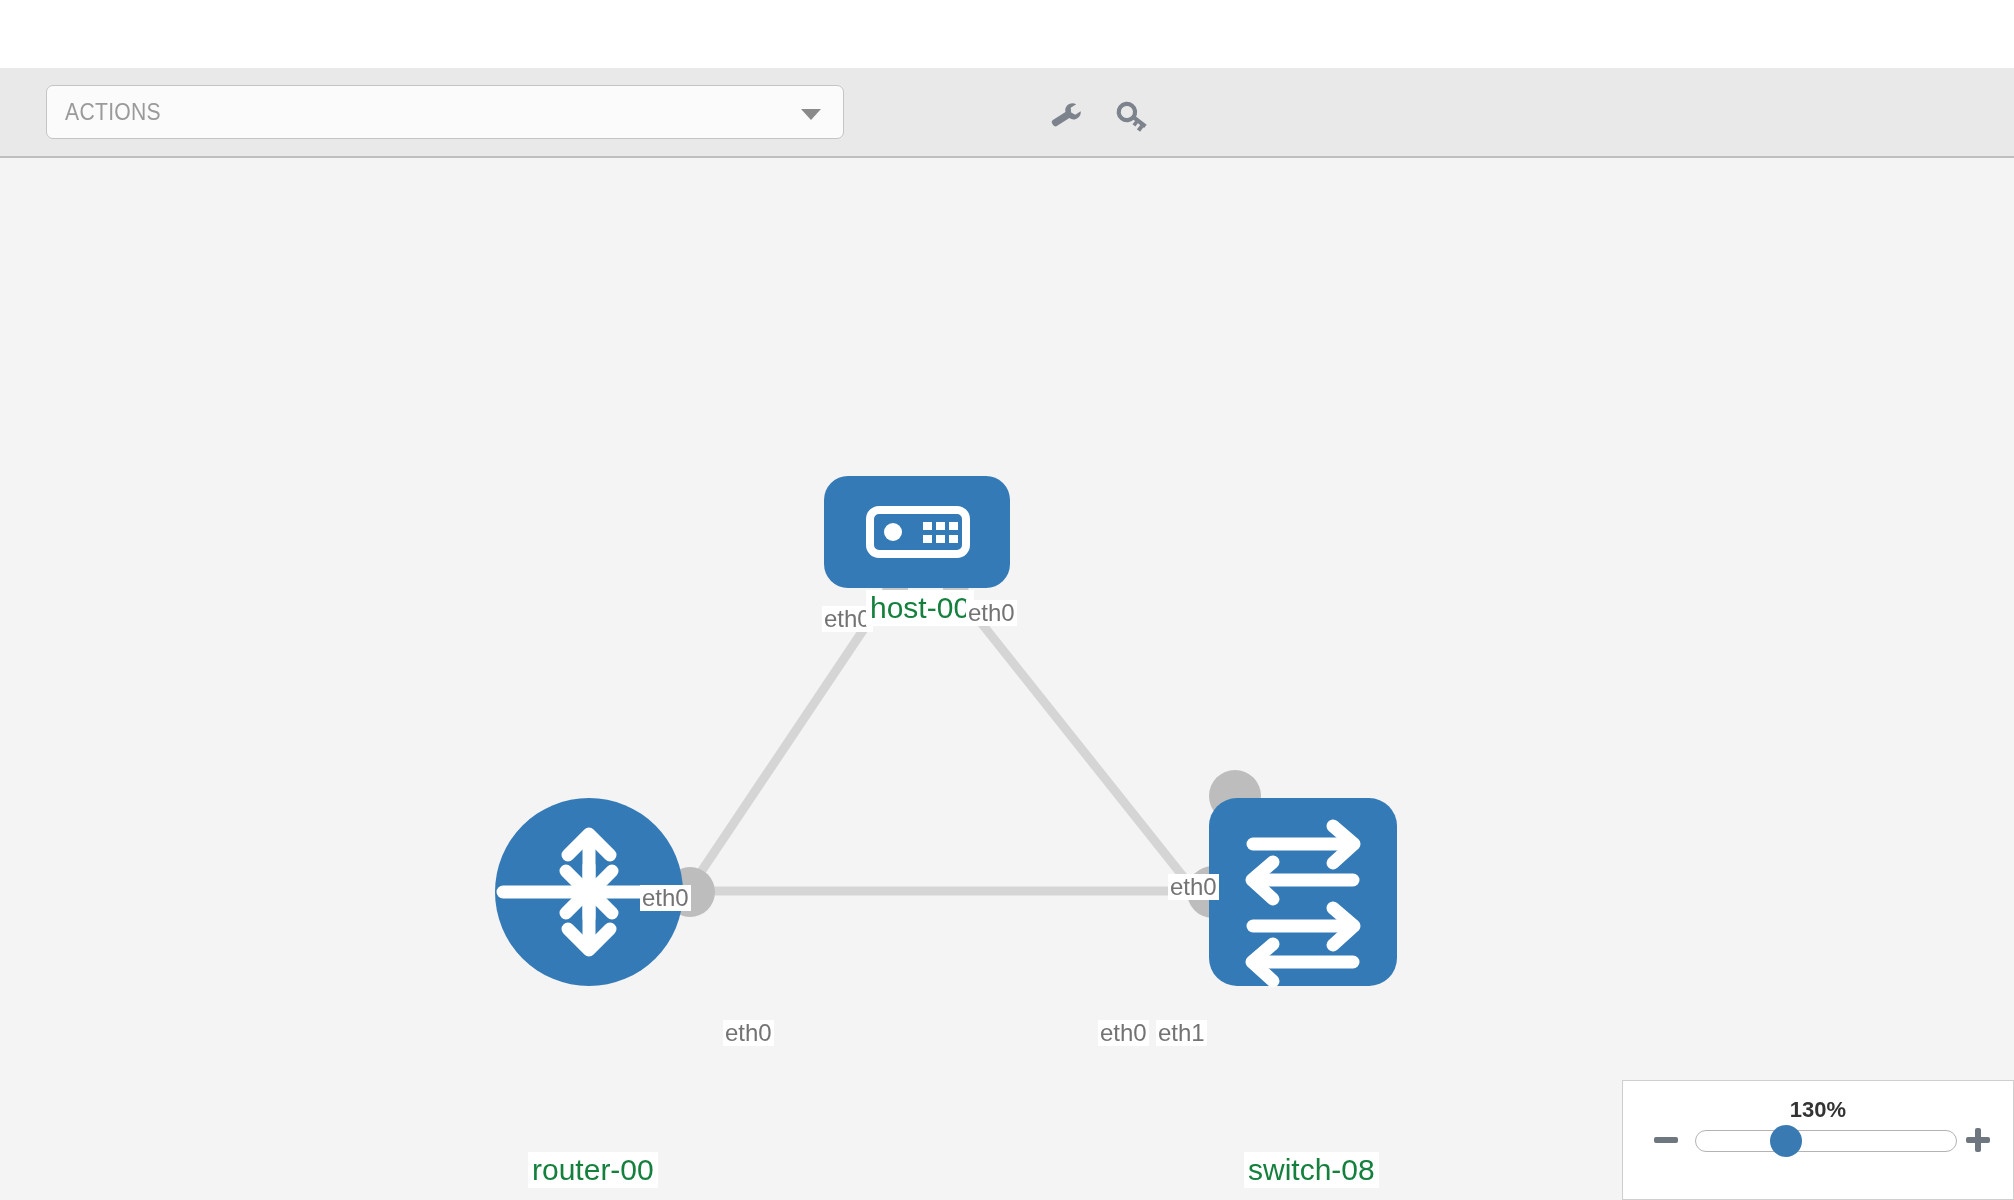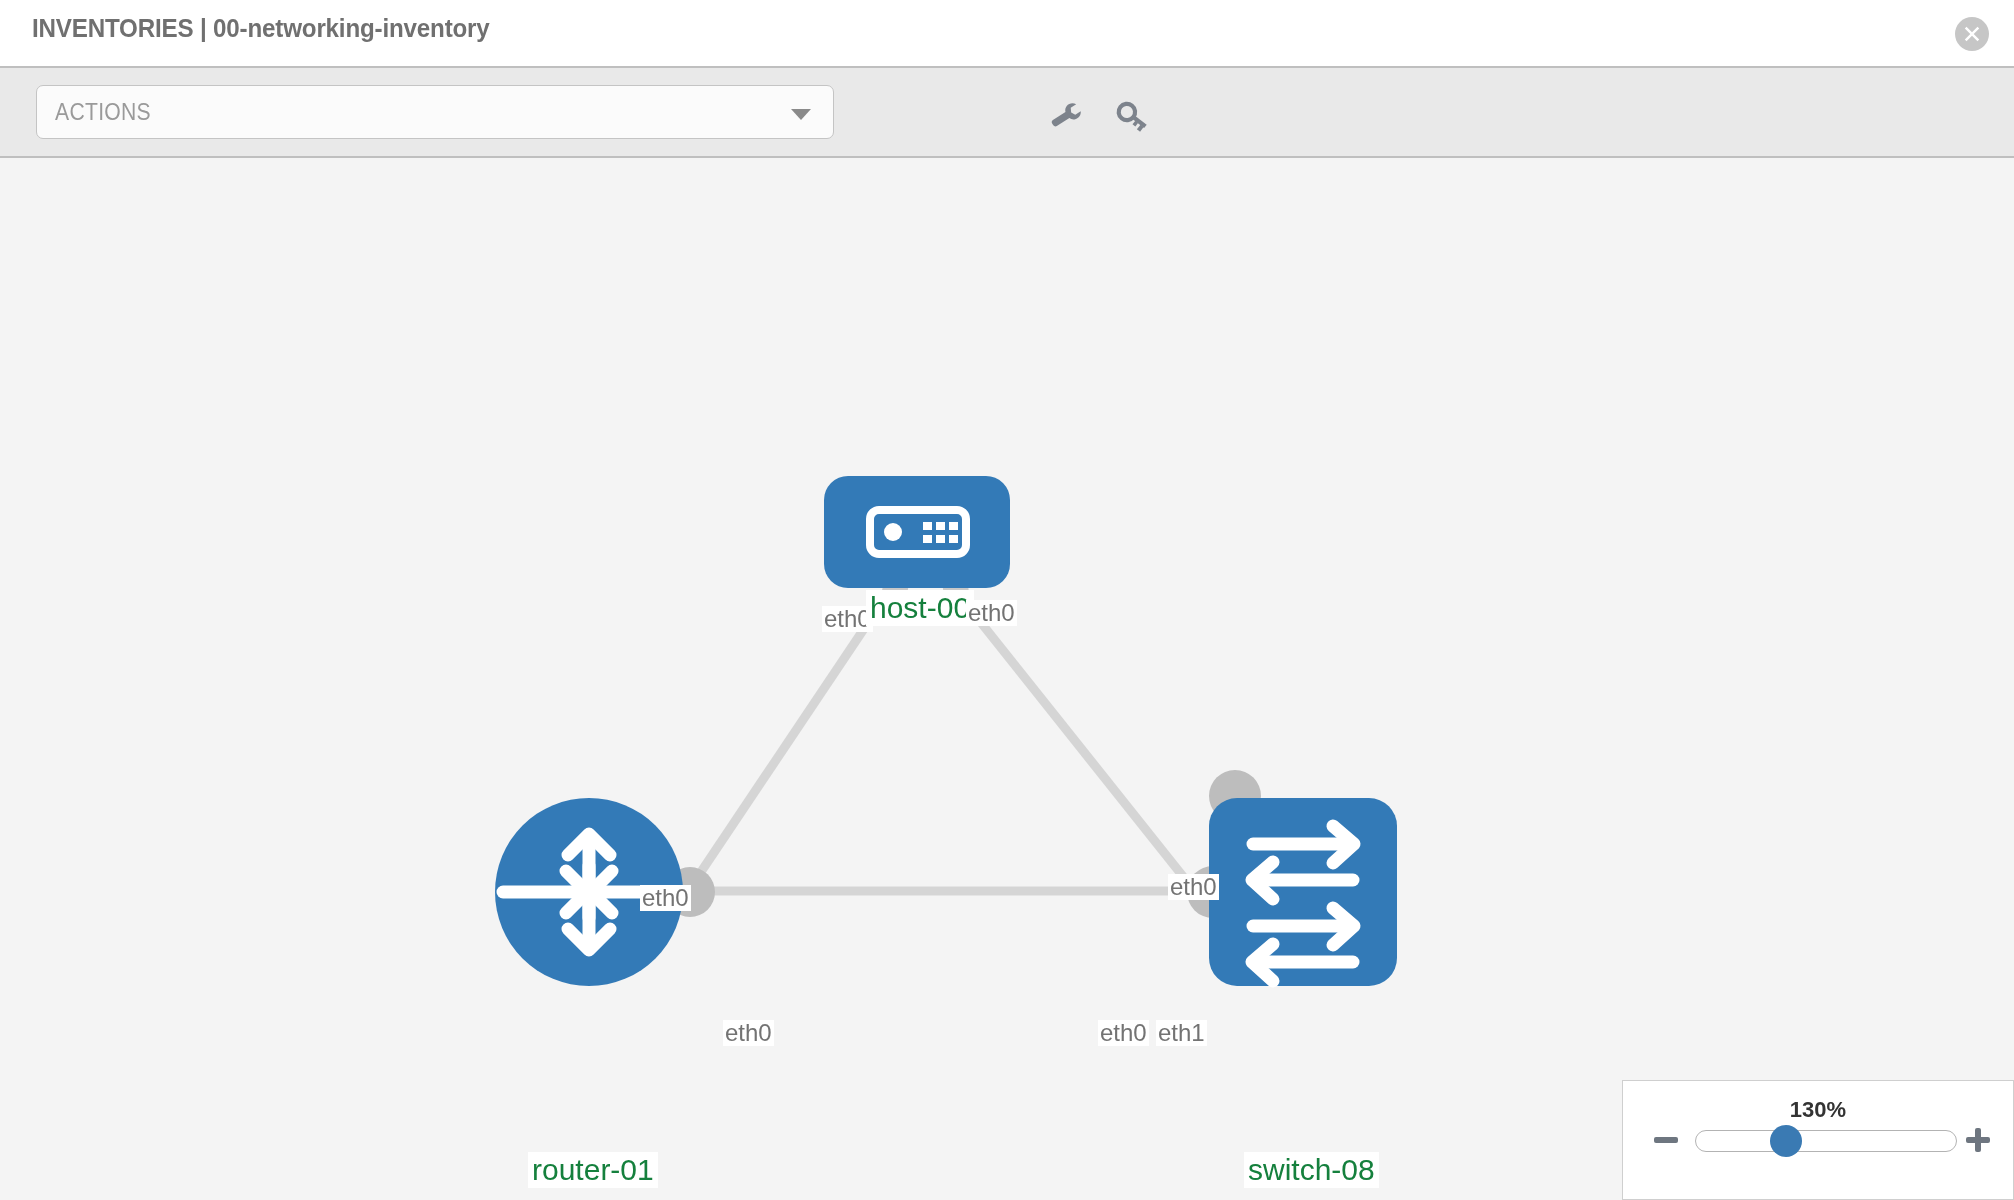--- a/index.html
+++ b/index.html
@@ -60,21 +60,21 @@
     position: absolute;
     left: 0; top: 68px;
     width: 2014px;
     height: 90px;
     background: #e9e9e9;
     border-bottom: 2px solid #bfbfbf;
     box-sizing: border-box;
   }
   .actions-select {
     position: absolute;
-    left: 36px;
+    left: 46px;
     top: 17px;
     width: 798px;
     height: 54px;
     background: #fbfbfb;
     border: 1px solid #c4c4c4;
     border-radius: 7px;
     box-sizing: border-box;
     cursor: pointer;
   }
   .actions-select .sel-label {
@@ -220,28 +220,20 @@
     border-radius: 50%;
     background: #3a7ab3;
     cursor: grab;
   }
 </style>
 </head>
 <body>
 
 <div id="app">
 
-  <div class="header">
-    <div class="header-title">INVENTORIES | 00-networking-inventory</div>
-    <div class="close-btn">
-      <svg width="34" height="34" viewBox="0 0 34 34">
-        <path d="M11.5 9.8 L17 15.3 L22.5 9.8 L24.2 11.5 L18.7 17 L24.2 22.5 L22.5 24.2 L17 18.7 L11.5 24.2 L9.8 22.5 L15.3 17 L9.8 11.5 Z" fill="#ffffff"></path>
-      </svg>
-    </div>
-  </div>
 
   <div class="toolbar">
 
     <div class="actions-select">
       <span class="sel-label">ACTIONS</span>
       <span class="caret"></span>
     </div>
 
     <div class="tool-icon wrench">
       <svg width="40" height="40" viewBox="0 0 40 40">
@@ -371,21 +363,21 @@
     <div class="port-label" style="left:640px; top:727px;">eth0</div>
 
     <div class="port-label" style="left:1168px; top:716px;">eth0</div>
 
     <div class="port-label" style="left:723px; top:862px;">eth0</div>
 
     <div class="port-label" style="left:1098px; top:862px;">eth0</div>
 
     <div class="port-label" style="left:1156px; top:862px;">eth1</div>
 
-    <div class="node-label" style="left:528px; top:994px;">router-01</div>
+    <div class="node-label" style="left:528px; top:994px;">router-00</div>
 
     <div class="node-label" style="left:1244px; top:994px;">switch-08</div>
   </div>
 
   <div class="zoom-panel">
     <div class="zoom-pct">130%</div>
 
     <div class="zoom-minus">
       <svg width="30" height="30" viewBox="0 0 30 30">
         <rect x="3" y="12" width="24" height="6" rx="2" fill="#6e7680"></rect>

